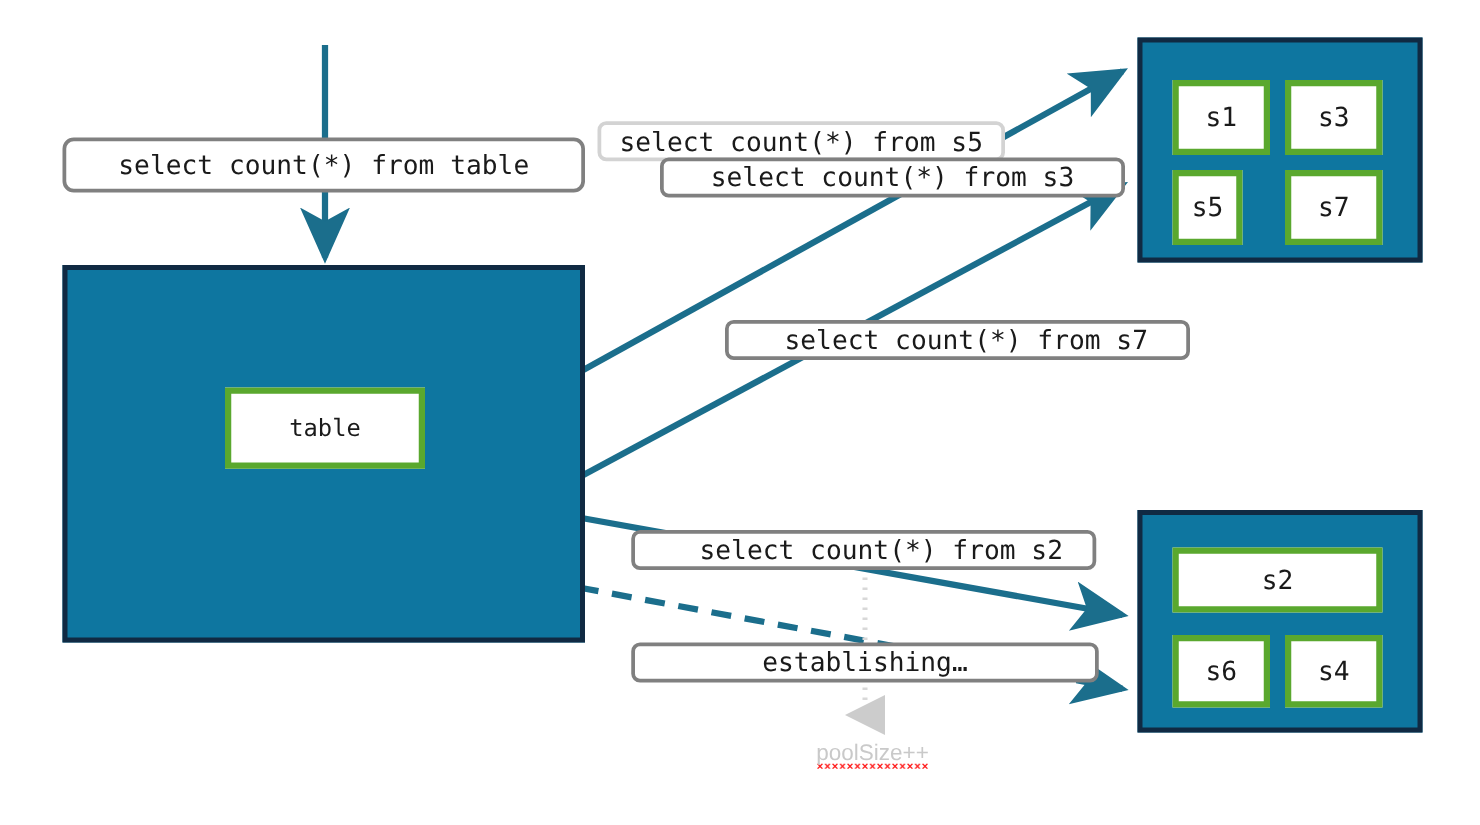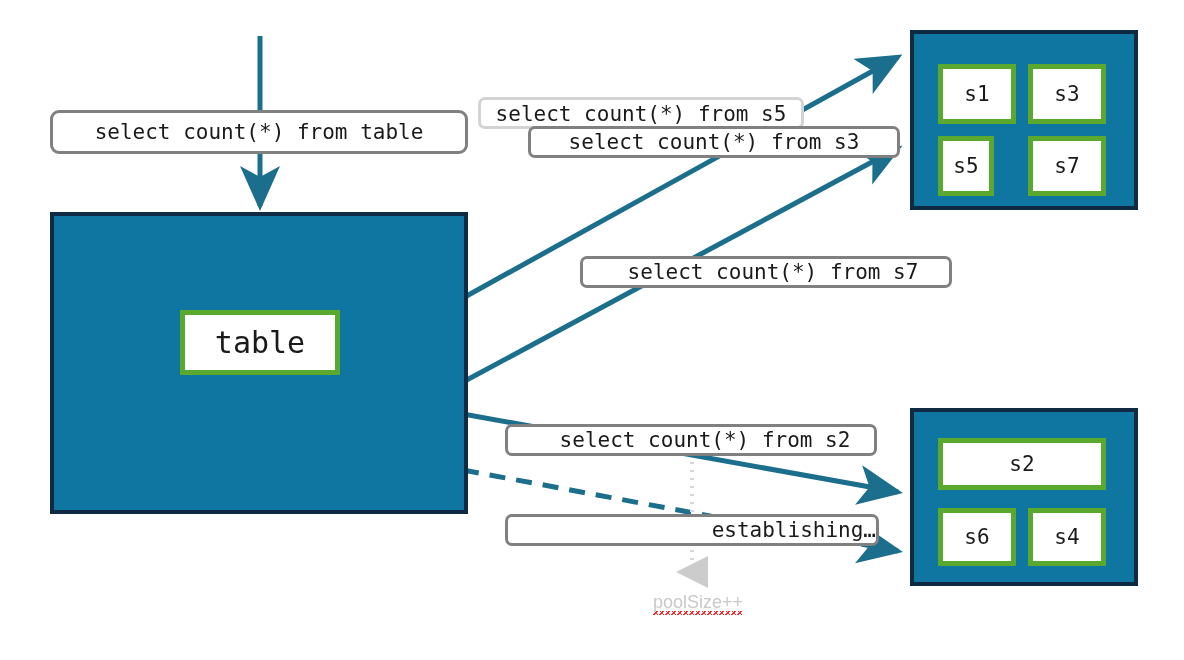--- a/index.html
+++ b/index.html
@@ -40,21 +40,21 @@
     position: absolute;
     background: #ffffff;
     border: 5px solid #5AA82E;
     box-sizing: border-box;
     display: flex;
     align-items: center;
     justify-content: center;
     font-family: "DejaVu Sans Mono", monospace;
     color: #1a1a1a;
   }
-  #node-table { left: 180px; top: 310px; width: 160px; height: 65px; font-size: 30px; }
+  #node-table { left: 180px; top: 310px; width: 160px; height: 65px; font-size: 19px; }
 
   .session { font-size: 21px; }
   #node-s1 { left: 938px; top: 64px;  width: 78px; height: 60px; }
   #node-s3 { left: 1028px;top: 64px;  width: 78px; height: 60px; }
   #node-s5 { left: 938px; top: 136px; width: 56px; height: 60px; }
   #node-s7 { left: 1028px;top: 136px; width: 78px; height: 60px; }
   #node-s2 { left: 938px; top: 438px; width: 168px; height: 52px; }
   #node-s6 { left: 938px; top: 508px; width: 78px; height: 58px; }
   #node-s4 { left: 1028px;top: 508px; width: 78px; height: 58px; }
 
@@ -73,21 +73,21 @@
     color: #1a1a1a;
     white-space: nowrap;
   }
   .pill.light { border-color: #D3D3D3; }
 
   #pill-table { left: 50px;  top: 110px; width: 418px; height: 44px; }
   #pill-s5    { left: 478px; top: 97px;  width: 326px; height: 32px; border-radius: 7px; align-items: flex-end; }
   #pill-s3    { left: 505px; top: 126px; width: 372px; height: 32px; border-radius: 7px; margin-left: 23px; }
   #pill-s7    { left: 580px; top: 256px; width: 372px; height: 32px; border-radius: 7px; padding-left: 14px; }
   #pill-s2    { left: 505px; top: 424px; width: 372px; height: 32px; border-radius: 7px; padding-left: 28px; }
-  #pill-est   { left: 505px; top: 514px; width: 374px; height: 32px; border-radius: 7px; justify-content: flex-end; }
+  #pill-est   { left: 505px; top: 514px; width: 374px; height: 32px; border-radius: 7px; }
 
   
   #poolsize-label {
     position: absolute;
     left: 598px;
     top: 592px;
     width: 200px;
     text-align: center;
     font-family: "Liberation Sans", sans-serif;
     font-size: 18px;

